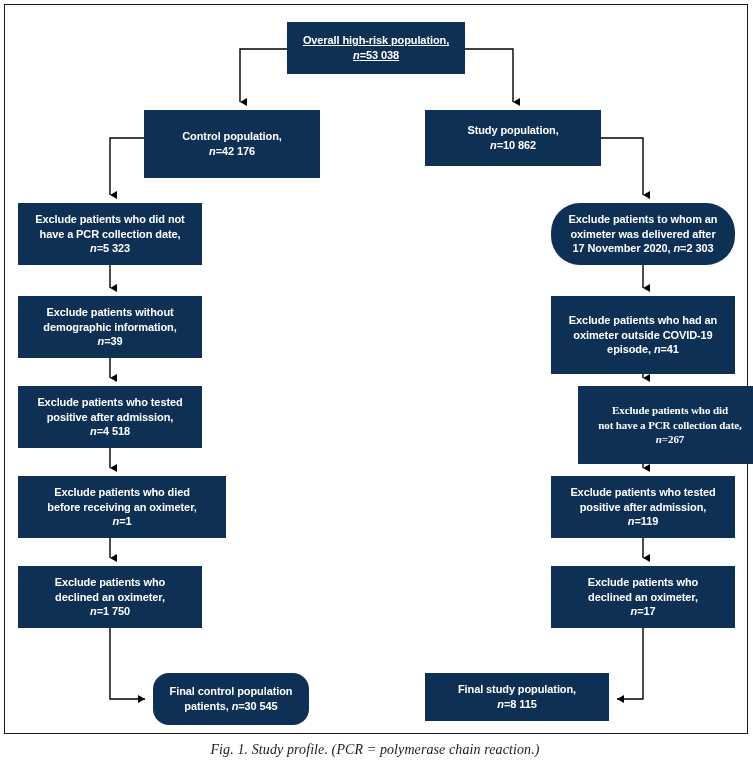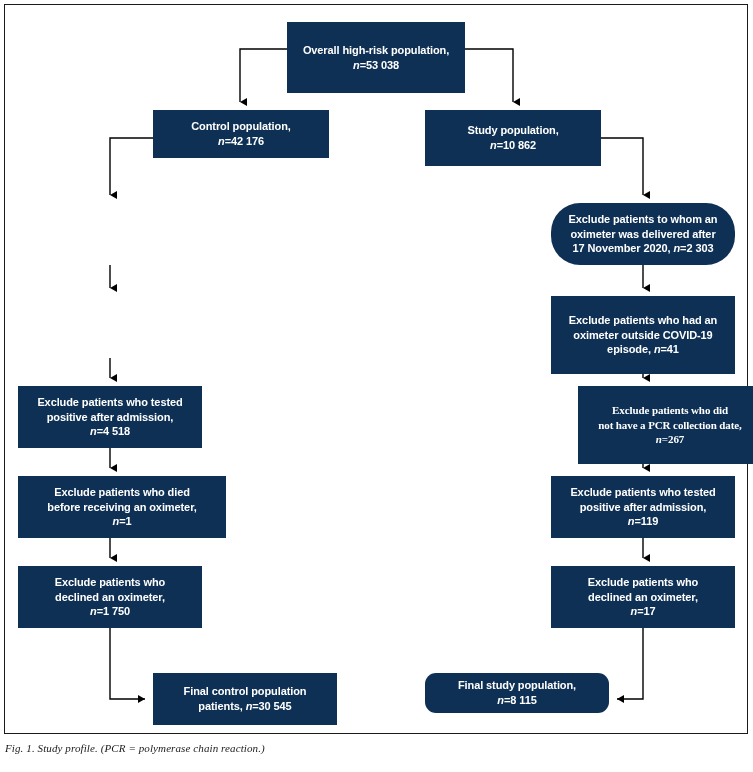--- a/index.html
+++ b/index.html
@@ -58,23 +58,24 @@
   .node em {
     font-style: italic;
   }
   #caption {
     position: absolute;
     left: 5px;
     top: 742px;
     width: 740px;
     font-family: "Liberation Serif", serif;
     font-style: italic;
-    font-size: 11px;
+    font-size: 14px;
     color: #1a1a1a;
     letter-spacing: 0.1px;
+    text-align: center;
   }
 </style>
 </head>
 <body>
 
 <div id="figure-root">
 
   <div id="frame"></div>
 
   <svg id="canvas" viewBox="0 0 753 772" xmlns="http://www.w3.org/2000/svg">
@@ -102,33 +103,39 @@
 
       <path d="M601,138 L643,138 L643,195" marker-end="url(#arrowDown)"></path>
       <path d="M643,265 L643,288" marker-end="url(#arrowDown)"></path>
       <path d="M643,358 L643,378" marker-end="url(#arrowDown)"></path>
       <path d="M643,448 L643,468" marker-end="url(#arrowDown)"></path>
       <path d="M643,538 L643,558" marker-end="url(#arrowDown)"></path>
       <path d="M643,628 L643,699 L617,699" marker-end="url(#arrowRight)"></path>
     </g>
   </svg>
 
-  <div class="node" style="left:287px; top:22px; width:178px; height:71px;">
+  <div class="node" style="left:287px; top:22px; width:178px; height:52px;text-decoration:underline;">
     <span class="node-text">Overall high-risk population,<br><em>n</em>=53 038</span>
   </div>
 
-  <div class="node" style="left:153px; top:110px; width:176px; height:48px;">
+  <div class="node" style="left:144px; top:110px; width:176px; height:68px;">
     <span class="node-text">Control population,<br><em>n</em>=42 176</span>
   </div>
 
   <div class="node" style="left:425px; top:110px; width:176px; height:56px;">
     <span class="node-text">Study population,<br><em>n</em>=10 862</span>
   </div>
 
+  <div class="node" style="left:18px; top:203px; width:184px; height:62px;">
+    <span class="node-text">Exclude patients who did not<br>have a PCR collection date,<br><em>n</em>=5 323</span>
+  </div>
 
+  <div class="node" style="left:18px; top:296px; width:184px; height:62px;">
+    <span class="node-text">Exclude patients without<br>demographic information,<br><em>n</em>=39</span>
+  </div>
 
   <div class="node" style="left:18px; top:386px; width:184px; height:62px;">
     <span class="node-text">Exclude patients who tested<br>positive after admission,<br><em>n</em>=4 518</span>
   </div>
 
   <div class="node" style="left:18px; top:476px; width:208px; height:62px;">
     <span class="node-text">Exclude patients who died<br>before receiving an oximeter,<br><em>n</em>=1</span>
   </div>
 
   <div class="node" style="left:18px; top:566px; width:184px; height:62px;">
@@ -148,23 +155,23 @@
   </div>
 
   <div class="node" style="left:551px; top:476px; width:184px; height:62px;">
     <span class="node-text">Exclude patients who tested<br>positive after admission,<br><em>n</em>=119</span>
   </div>
 
   <div class="node" style="left:551px; top:566px; width:184px; height:62px;">
     <span class="node-text">Exclude patients who<br>declined an oximeter,<br><em>n</em>=17</span>
   </div>
 
-  <div class="node" style="left:153px; top:673px; width:184px; height:52px;">
+  <div class="node" style="left:153px; top:673px; width:156px; height:52px;border-radius:16px;">
     <span class="node-text">Final control population<br>patients, <em>n</em>=30 545</span>
   </div>
 
-  <div class="node" style="left:425px; top:673px; width:184px; height:40px;border-radius:11px;">
+  <div class="node" style="left:425px; top:673px; width:184px; height:48px;">
     <span class="node-text">Final study population,<br><em>n</em>=8 115</span>
   </div>
 
   <div id="caption">Fig. 1. Study profile. (PCR = polymerase chain reaction.)</div>
 
 </div>
 
 </body></html>

